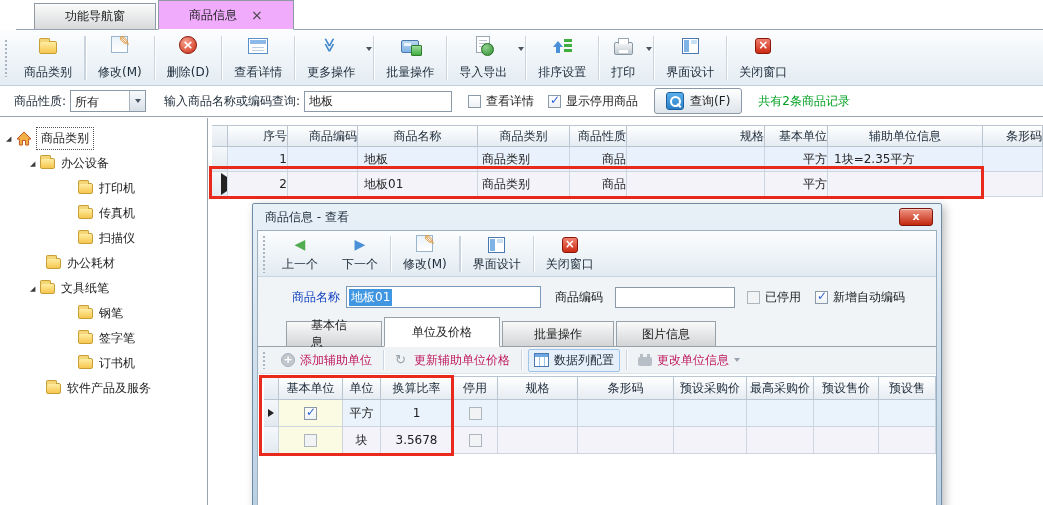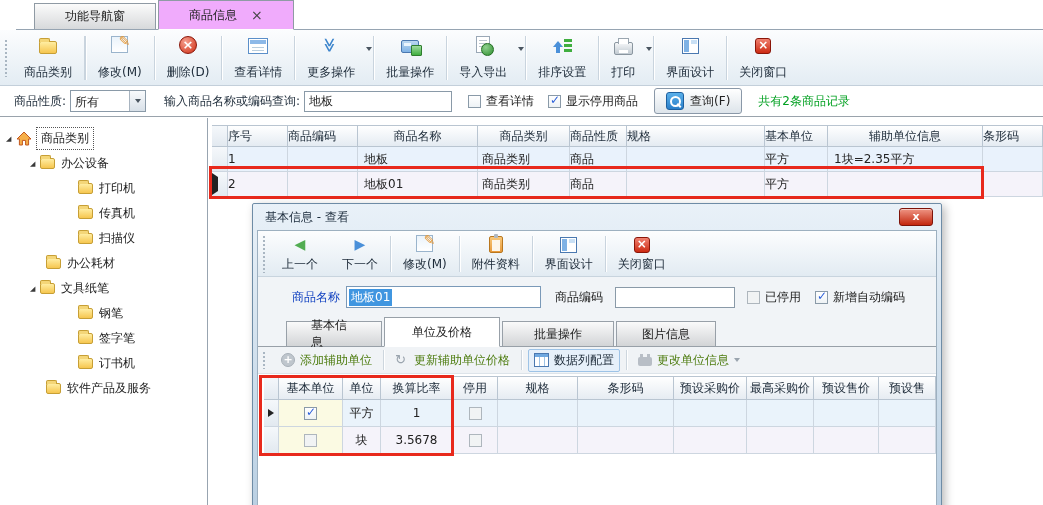--- a/index.html
+++ b/index.html
@@ -133,21 +133,21 @@
   
   .tree { position:absolute; left:0; top:118px; width:208px; bottom:0; background:#fff;
           border-right:1px solid #98a4b0; padding-top:8px; }
   .titem { height:25px; display:flex; align-items:center; }
   .tlabel { margin-left:6px; white-space:nowrap; }
   .tlabel.selected { border:1px dotted #555; padding:2px 4px; margin-left:4px; }
   
   .grid { position:absolute; left:212px; top:125px; right:0; }
   .gr { display:flex; }
   .gc { border-right:1px solid #cdd6e0; border-bottom:1px solid #cdd6e0; overflow:hidden;
-        white-space:nowrap; text-align:left; height:25px; line-height:24px; flex:none; }
+        white-space:nowrap; text-align:right; height:25px; line-height:24px; flex:none; }
   .gh .gc { height:22px; line-height:21px; background:linear-gradient(#ffffff,#e4ebf2);
         border-color:#b9c5d1; border-top:1px solid #b9c5d1; color:#1c2a38; }
   .row-blue .gc { background:#e9f2fc; }
   .row-lav .gc { background:#f5f3fa; }
   .gc.selcell { background:linear-gradient(#f5f8fb,#e2e9f0) !important; }
   .seltri { width:0; height:0; border-top:4px solid transparent; border-bottom:4px solid transparent;
         border-left:6px solid #222; margin:8px auto 0; }
   .c-sel{width:16px} .c-seq{width:60px} .c-code{width:70px} .c-name{width:120px; text-align:left; padding-left:6px}
   .c-cat{width:92px; text-align:left; padding-left:4px} .c-nat{width:57px} .c-spec{width:138px}
   .c-unit{width:63px} .c-aux{width:155px; text-align:left; padding-left:6px} .c-bar{flex:1}
@@ -176,21 +176,21 @@
   .seltext { background:#4096e0; color:#fff; padding:0 2px; }
   .dtabs { height:30px; flex:none; display:flex; align-items:flex-end; padding-left:28px;
         border-bottom:1px solid #98a0a8; }
   .dtab { height:25px; padding:0 24px; display:flex; align-items:center; justify-content:center;
         background:linear-gradient(#fafafa,#d2d4d6); border:1px solid #98a0a8; border-bottom:none;
         margin-right:2px; color:#222; }
   .dtab.active { height:30px; background:#fff; margin-bottom:-1px; border-bottom:1px solid #fff; z-index:2; }
   .dsub { height:27px; flex:none; background:#f0f3f6; border-bottom:1px solid #dde4ea;
         display:flex; align-items:center; gap:6px; }
   .sbtn { display:flex; align-items:center; gap:5px; padding:2px 5px; white-space:nowrap; }
-  .sbtn .slbl { color:#4d7c0f; }
+  .sbtn .slbl { color:#be185d; }
   .sbtn.enabled .slbl { color:#1c2a38; }
   .sbtn.enabled { border:1px solid #9ec3e6; background:#e6f0fa; border-radius:2px; }
   .ssep { width:1px; height:20px; background:#cdd6de; box-shadow:1px 0 0 #fff; }
   .dgridwrap { background:#fff; flex:1; padding:2px 0 0 6px; }
   .dgr { display:flex; }
   .dgc { border-right:1px solid #cdd6e0; border-bottom:1px solid #cdd6e0; overflow:hidden;
         white-space:nowrap; text-align:center; height:27px; flex:none;
         display:flex; align-items:center; justify-content:center; }
   .dgh .dgc { height:24px; background:linear-gradient(#ffffff,#e6ecf2); border-color:#b9c5d1;
         border-top:1px solid #b9c5d1; color:#1c2a38; }
@@ -394,44 +394,40 @@
     <span class="gc c-cat">商品类别</span>
     <span class="gc c-nat">商品</span>
     <span class="gc c-spec"></span>
     <span class="gc c-unit">平方</span>
     <span class="gc c-bar"></span>
   </div>
 </div>
 
 <div class="dialog">
   <div class="dtitle">
-    <span class="ttext">基本信息 - 查看</span>
+    <span class="ttext">商品信息 - 查看</span>
     <span class="dclose">x</span>
   </div>
   <div class="dwin">
     <div class="dtoolbar">
       <div class="grip"></div>
       <div class="dbtn">
         <span class="i i-prev"></span>
         <span class="lbl">上一个</span>
       </div>
       <div class="dbtn">
         <span class="i i-next"></span>
         <span class="lbl">下一个</span>
       </div>
       <div class="dsep"></div>
       <div class="dbtn">
         <span class="i i-edit"></span>
         <span class="lbl">修改(M)</span>
       </div>
       <div class="dsep"></div>
-      <div class="dbtn">
-        <span class="i i-attach"></span>
-        <span class="lbl">附件资料</span>
-      </div>
       <div class="dsep"></div>
       <div class="dbtn">
         <span class="i i-uides"></span>
         <span class="lbl">界面设计</span>
       </div>
       <div class="dsep"></div>
       <div class="dbtn">
         <span class="i i-closewin"></span>
         <span class="lbl">关闭窗口</span>
       </div>

